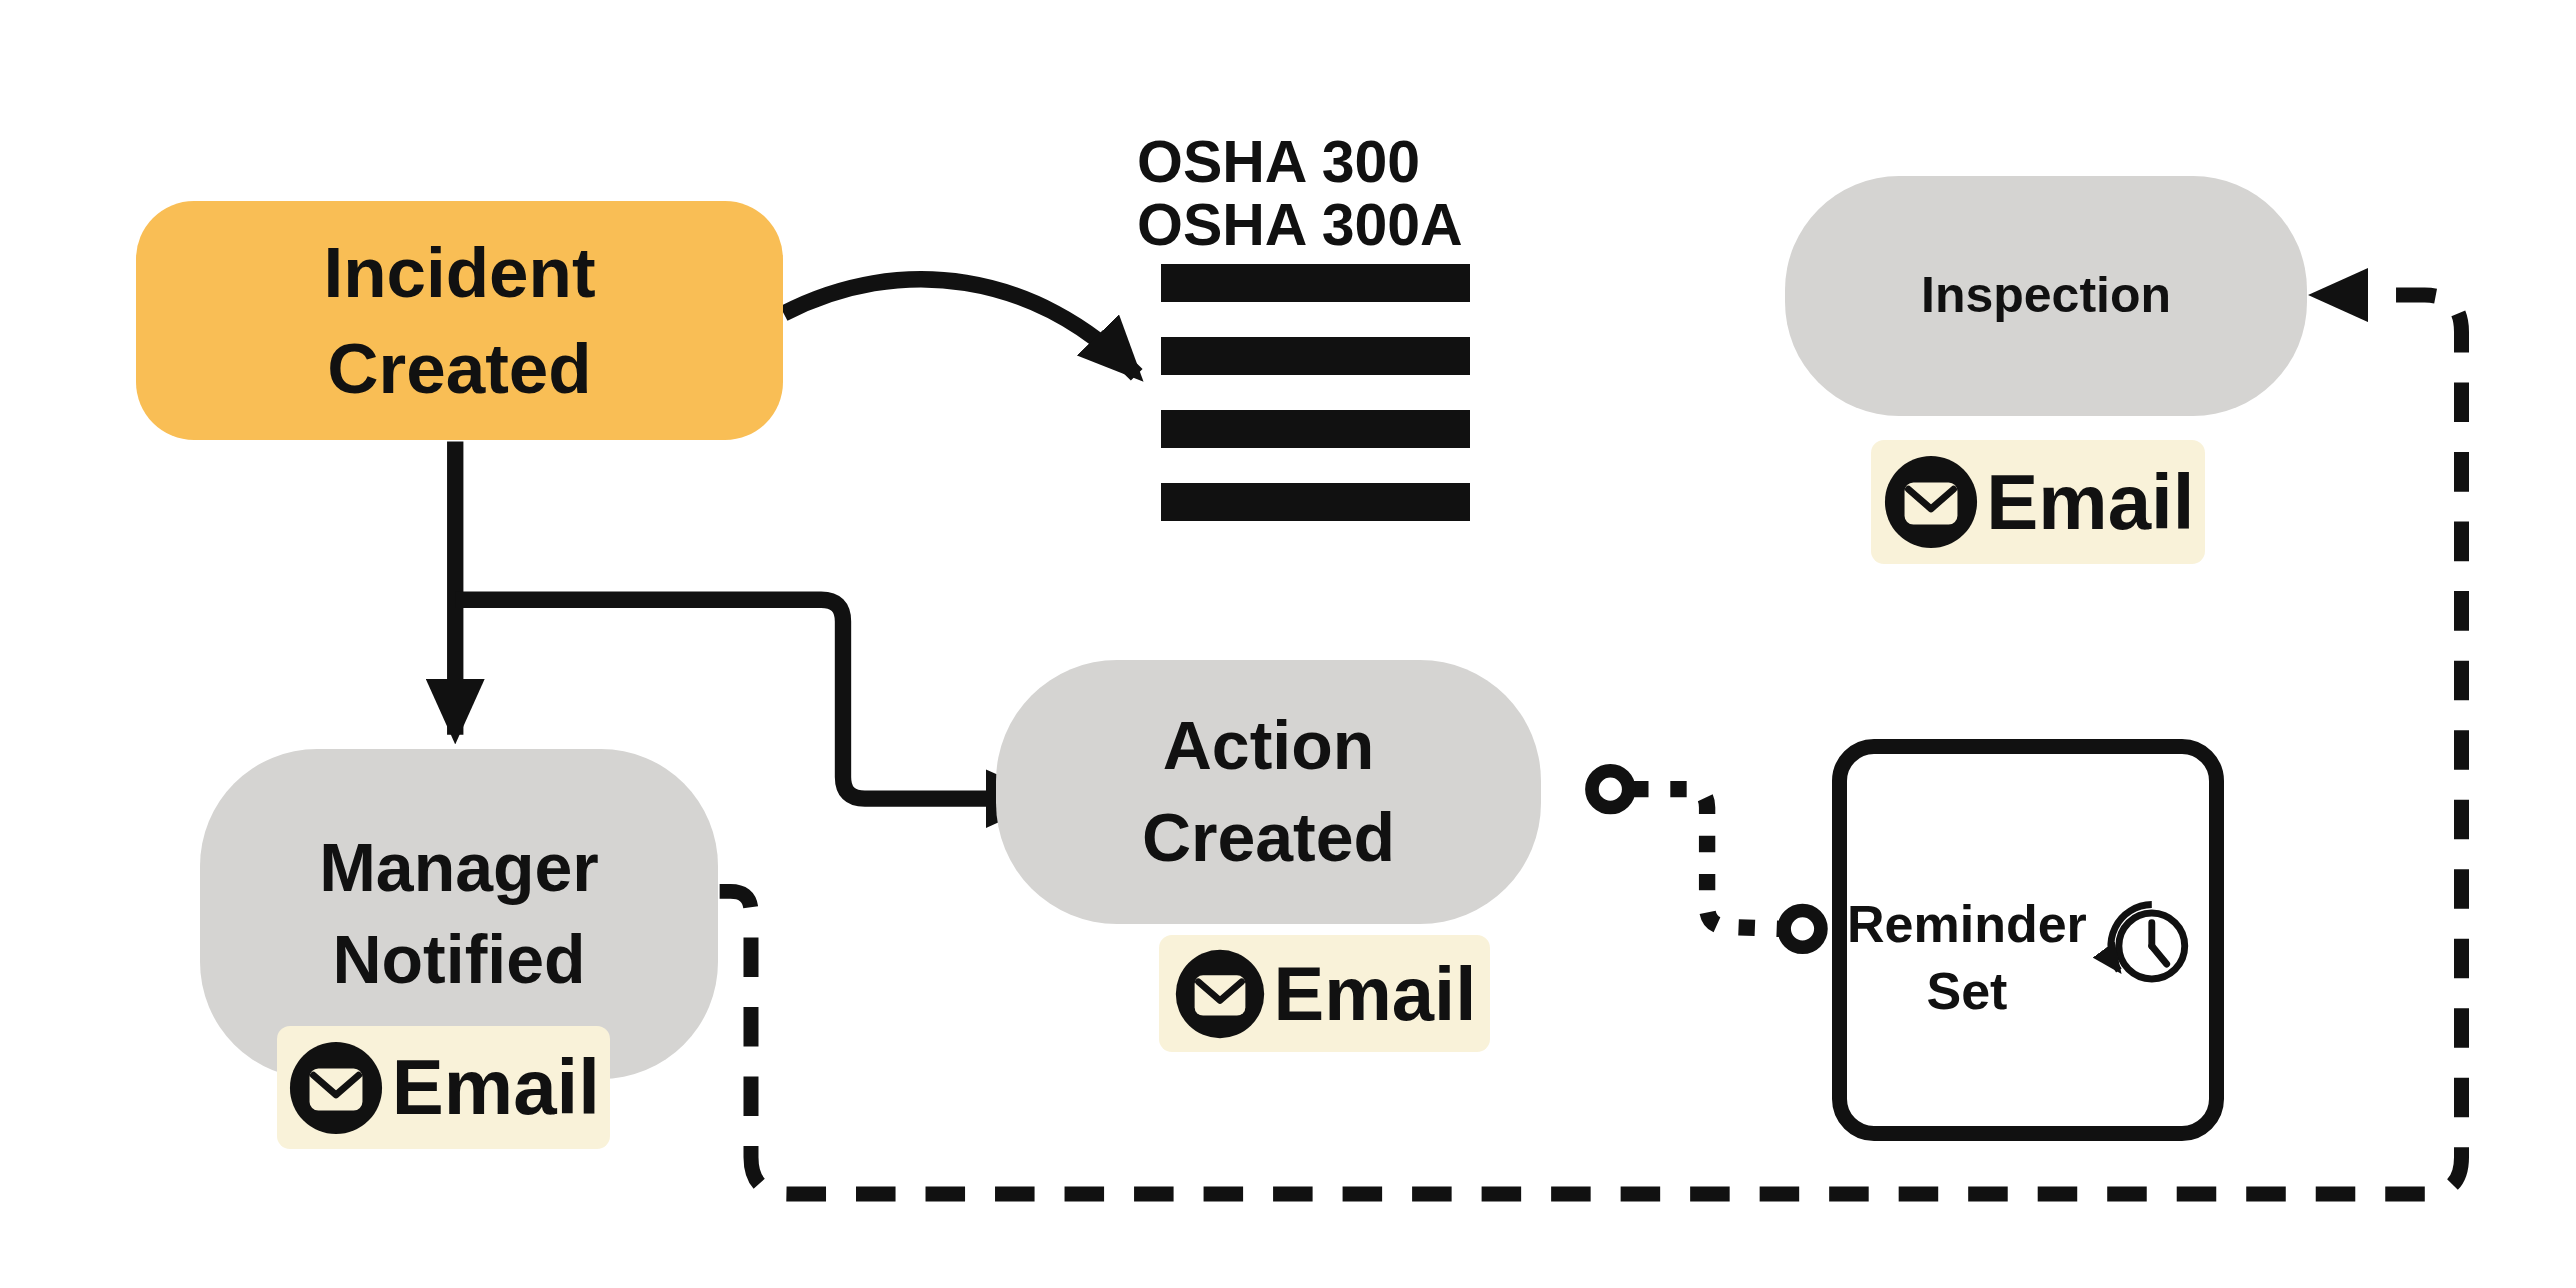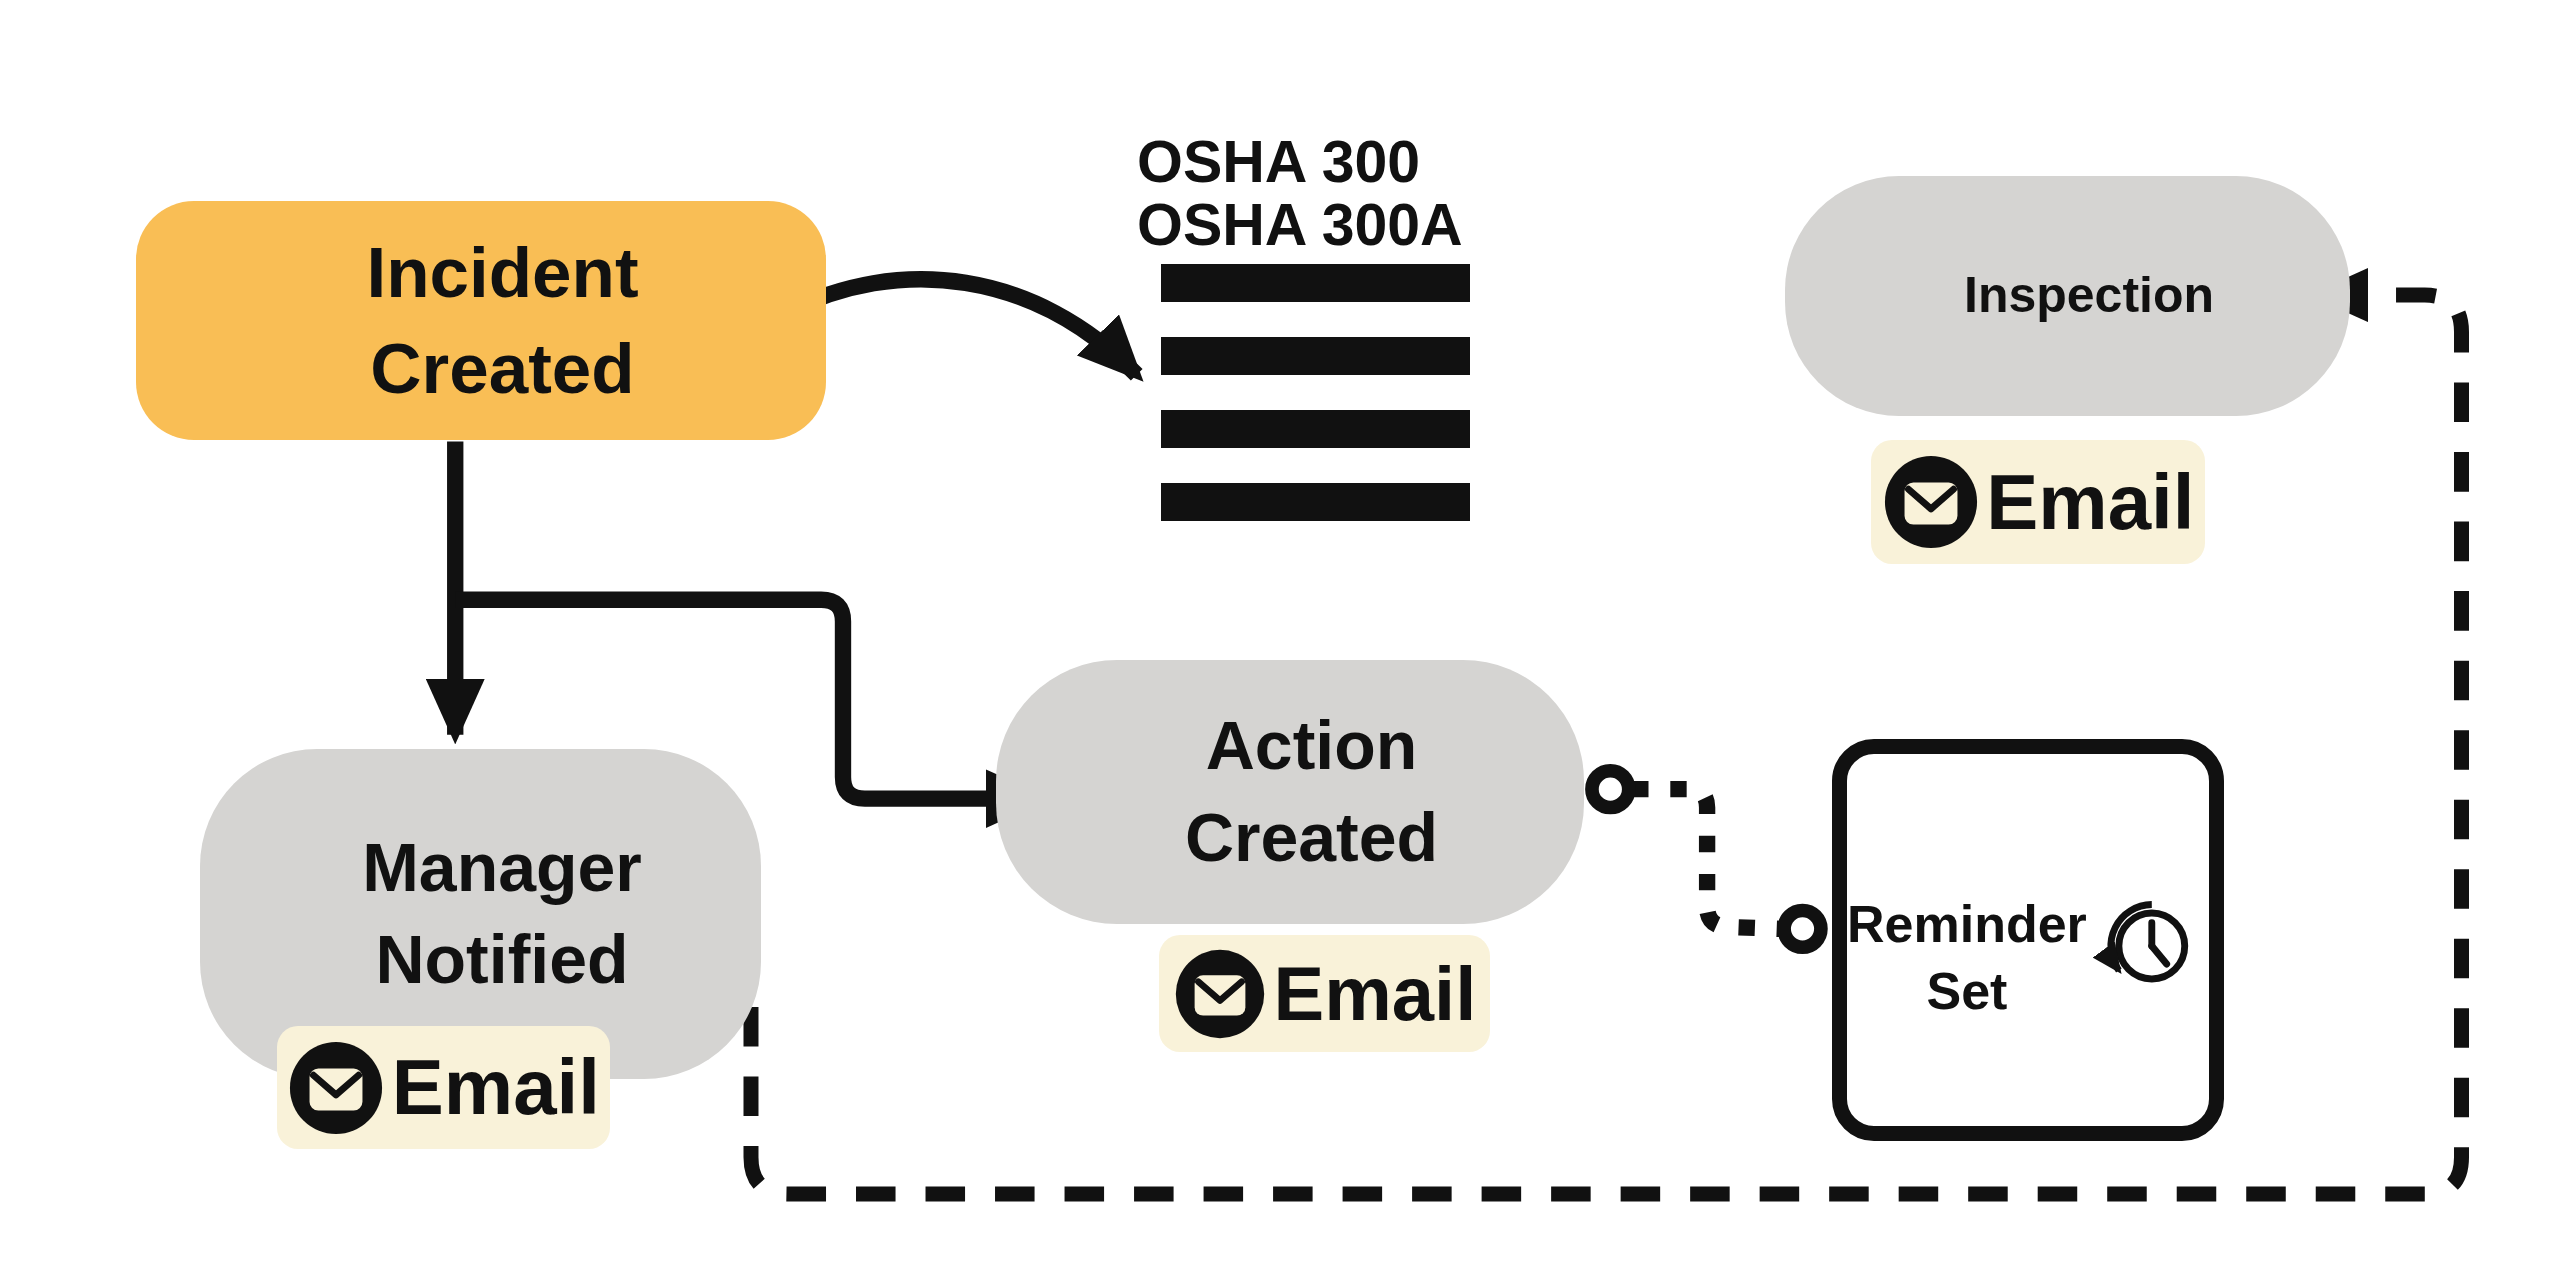--- a/index.html
+++ b/index.html
@@ -11,29 +11,29 @@
   }
   .connectors{position:absolute;left:0;top:0;width:2576px;height:1288px;}
   .connectors .solid{fill:none;stroke:var(--ink-black,#111);stroke-width:24;stroke-linejoin:round;}
   .connectors .dashed{fill:none;stroke:var(--ink-black,#111);stroke-width:22;stroke-dasharray:58 44;}
   .connectors .dotted{fill:none;stroke:var(--ink-black,#111);stroke-width:24;stroke-dasharray:24 32;}
   .connectors .ring{fill:var(--canvas-white,#fff);stroke:var(--ink-black,#111);stroke-width:20;}
   .ah{fill:var(--ink-black,#111);}
 
   .node{
     position:absolute; display:flex; flex-direction:column; align-items:center; justify-content:center;
-    text-align:center; font-weight:bold; line-height:1.35; letter-spacing:0;padding-left:43px;
+    text-align:center; font-weight:bold; line-height:1.35; letter-spacing:0;
   }
   .node span{display:block;}
   .node.orange{background:var(--node-orange,#F9BE55);}
   .node.gray{background:var(--node-gray,#D5D4D2);}
 
   .badge{
     position:absolute; display:flex; align-items:center; justify-content:center; gap:6.8px;
-    background:var(--badge-cream,#F9F2D9); border-radius:21px;
+    background:var(--badge-cream,#F9F2D9); border-radius:13px;
     font-weight:bold; white-space:nowrap;
   }
   .badge .mail{flex:0 0 auto;}
   .badge .mail .disc{fill:var(--ink-black,#111);}
   .badge .mail .paper{fill:var(--badge-cream,#F9F2D9);}
   .badge .mail .flap{fill:none;stroke:var(--ink-black,#111);stroke-width:7;stroke-linecap:round;stroke-linejoin:round;}
 
   .osha-text{
     position:absolute; left:1137px; top:131px; font-weight:bold; font-size:59px; line-height:1.07;
     text-align:left; white-space:nowrap;

